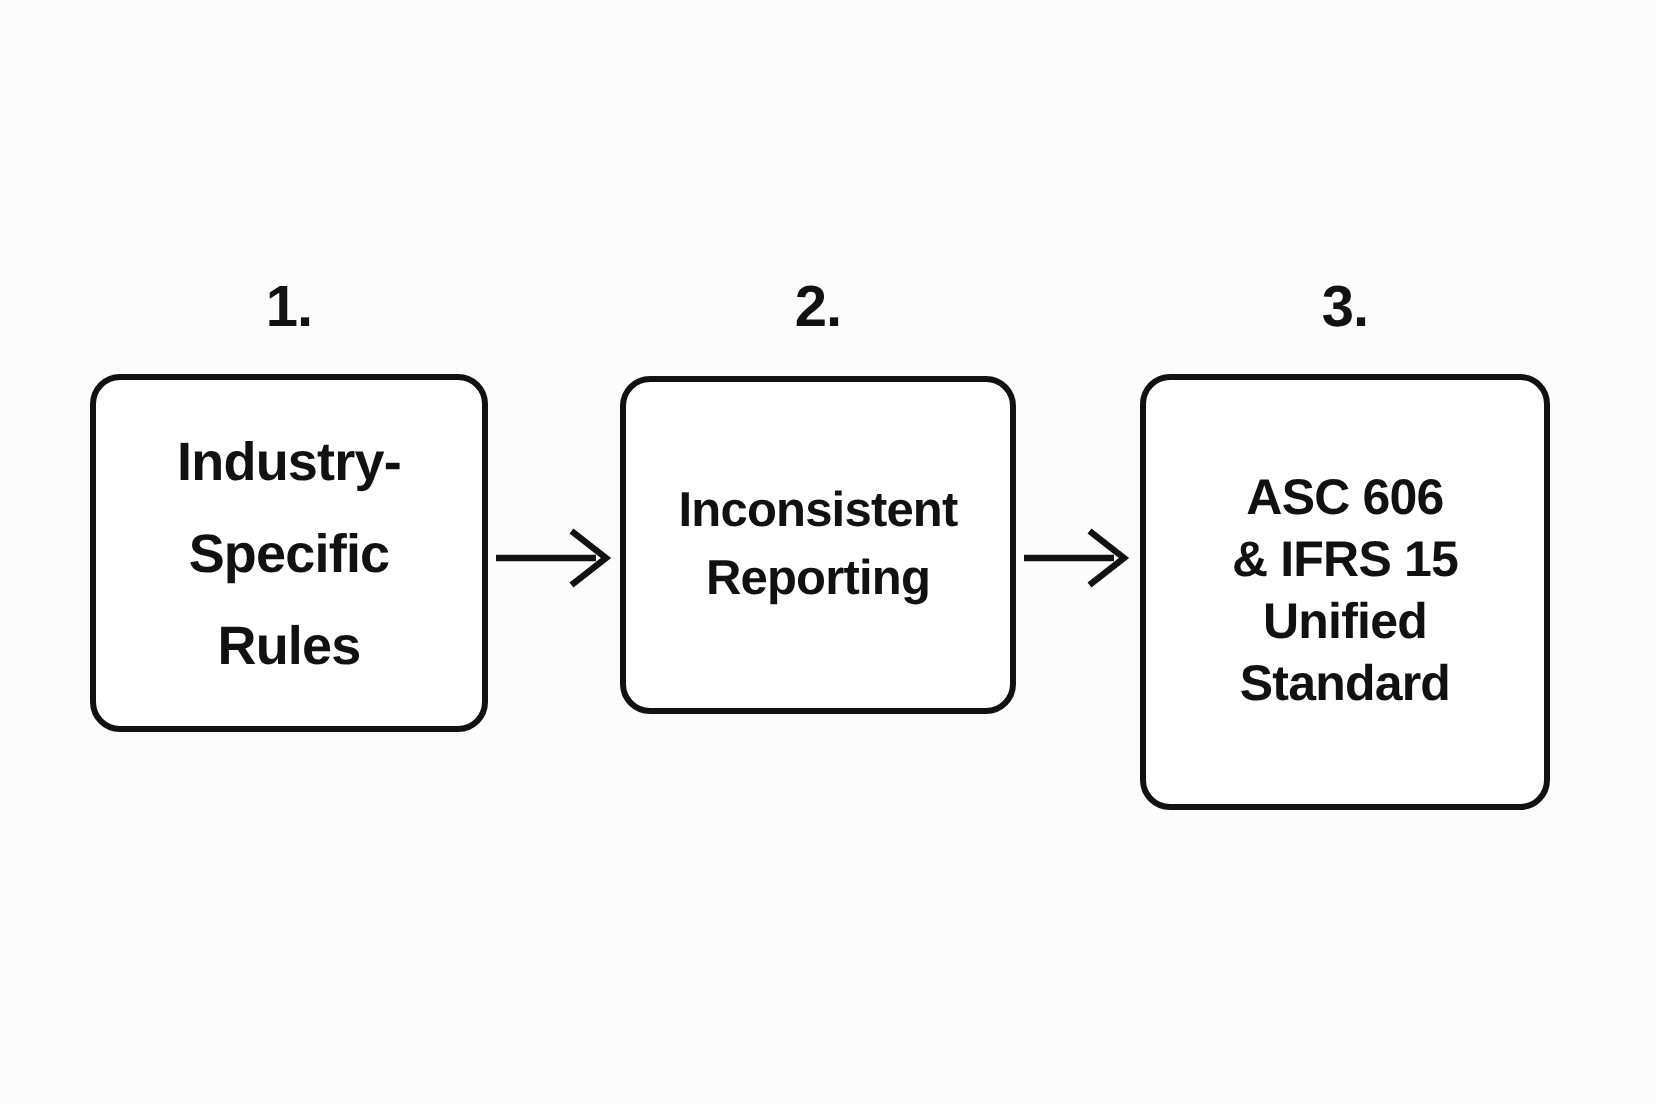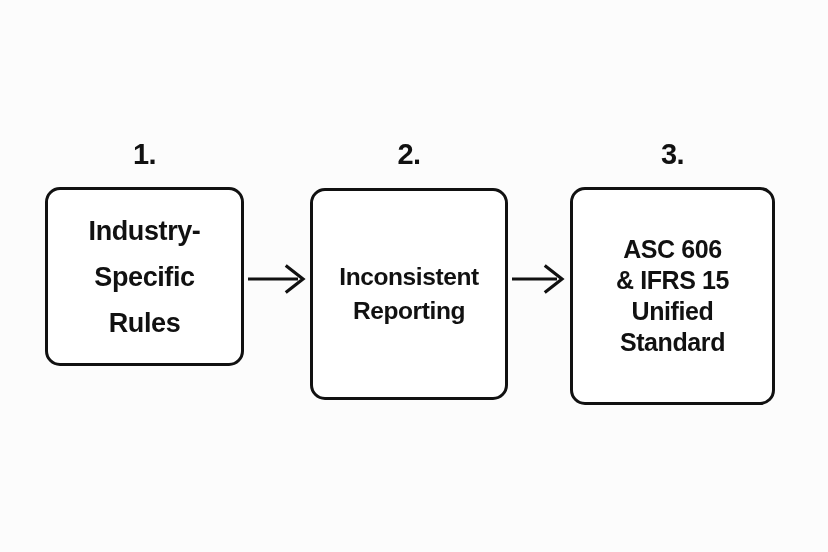--- a/index.html
+++ b/index.html
@@ -54,21 +54,21 @@
     letter-spacing: -0.4px;
   }
 
   
   #step-1 { left: 45px; top: 140px; width: 199px; height: 229px; }
   #step-1 .step-box { top: 47px; width: 199px; height: 179px; }
   #step-1 .step-label { font-size: 27px; line-height: 46px; }
 
   
   #step-2 { left: 310px; top: 140px; width: 198px; height: 229px; }
-  #step-2 .step-box { top: 48px; width: 198px; height: 212px; justify-content: center; }
+  #step-2 .step-box { top: 48px; width: 198px; height: 169px; justify-content: center; }
   #step-2 .step-label { font-size: 24.5px; line-height: 34px; }
 
   
   #step-3 { left: 570px; top: 140px; width: 205px; height: 232px; }
   #step-3 .step-box { top: 47px; width: 205px; height: 218px; }
   #step-3 .step-label { font-size: 25px; line-height: 31px; }
 
   
   .arrow {
     position: absolute;

